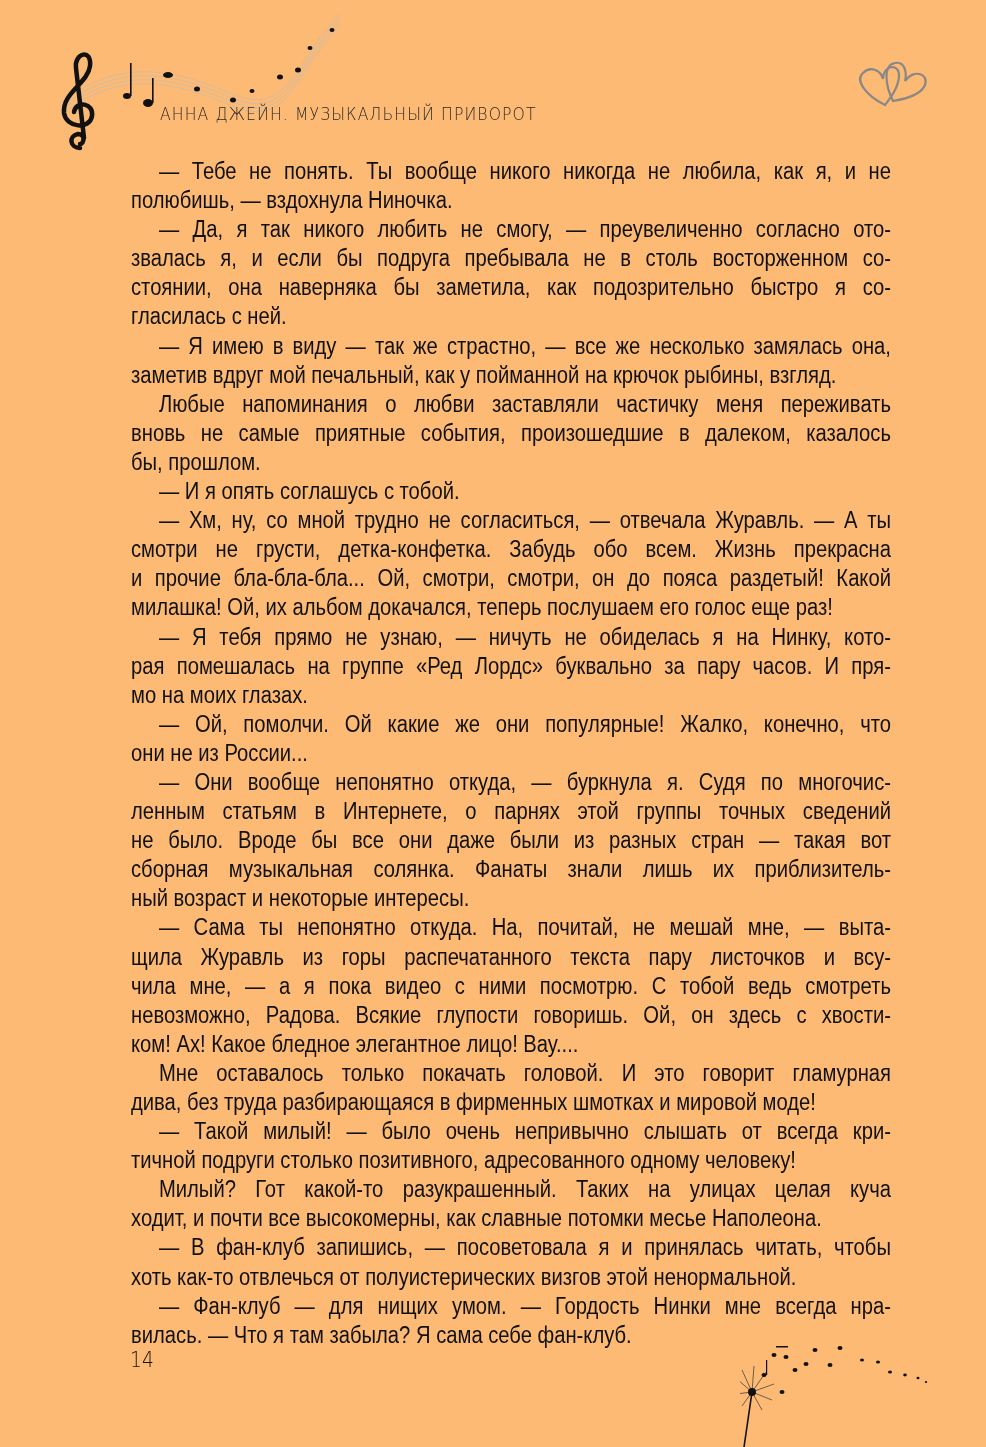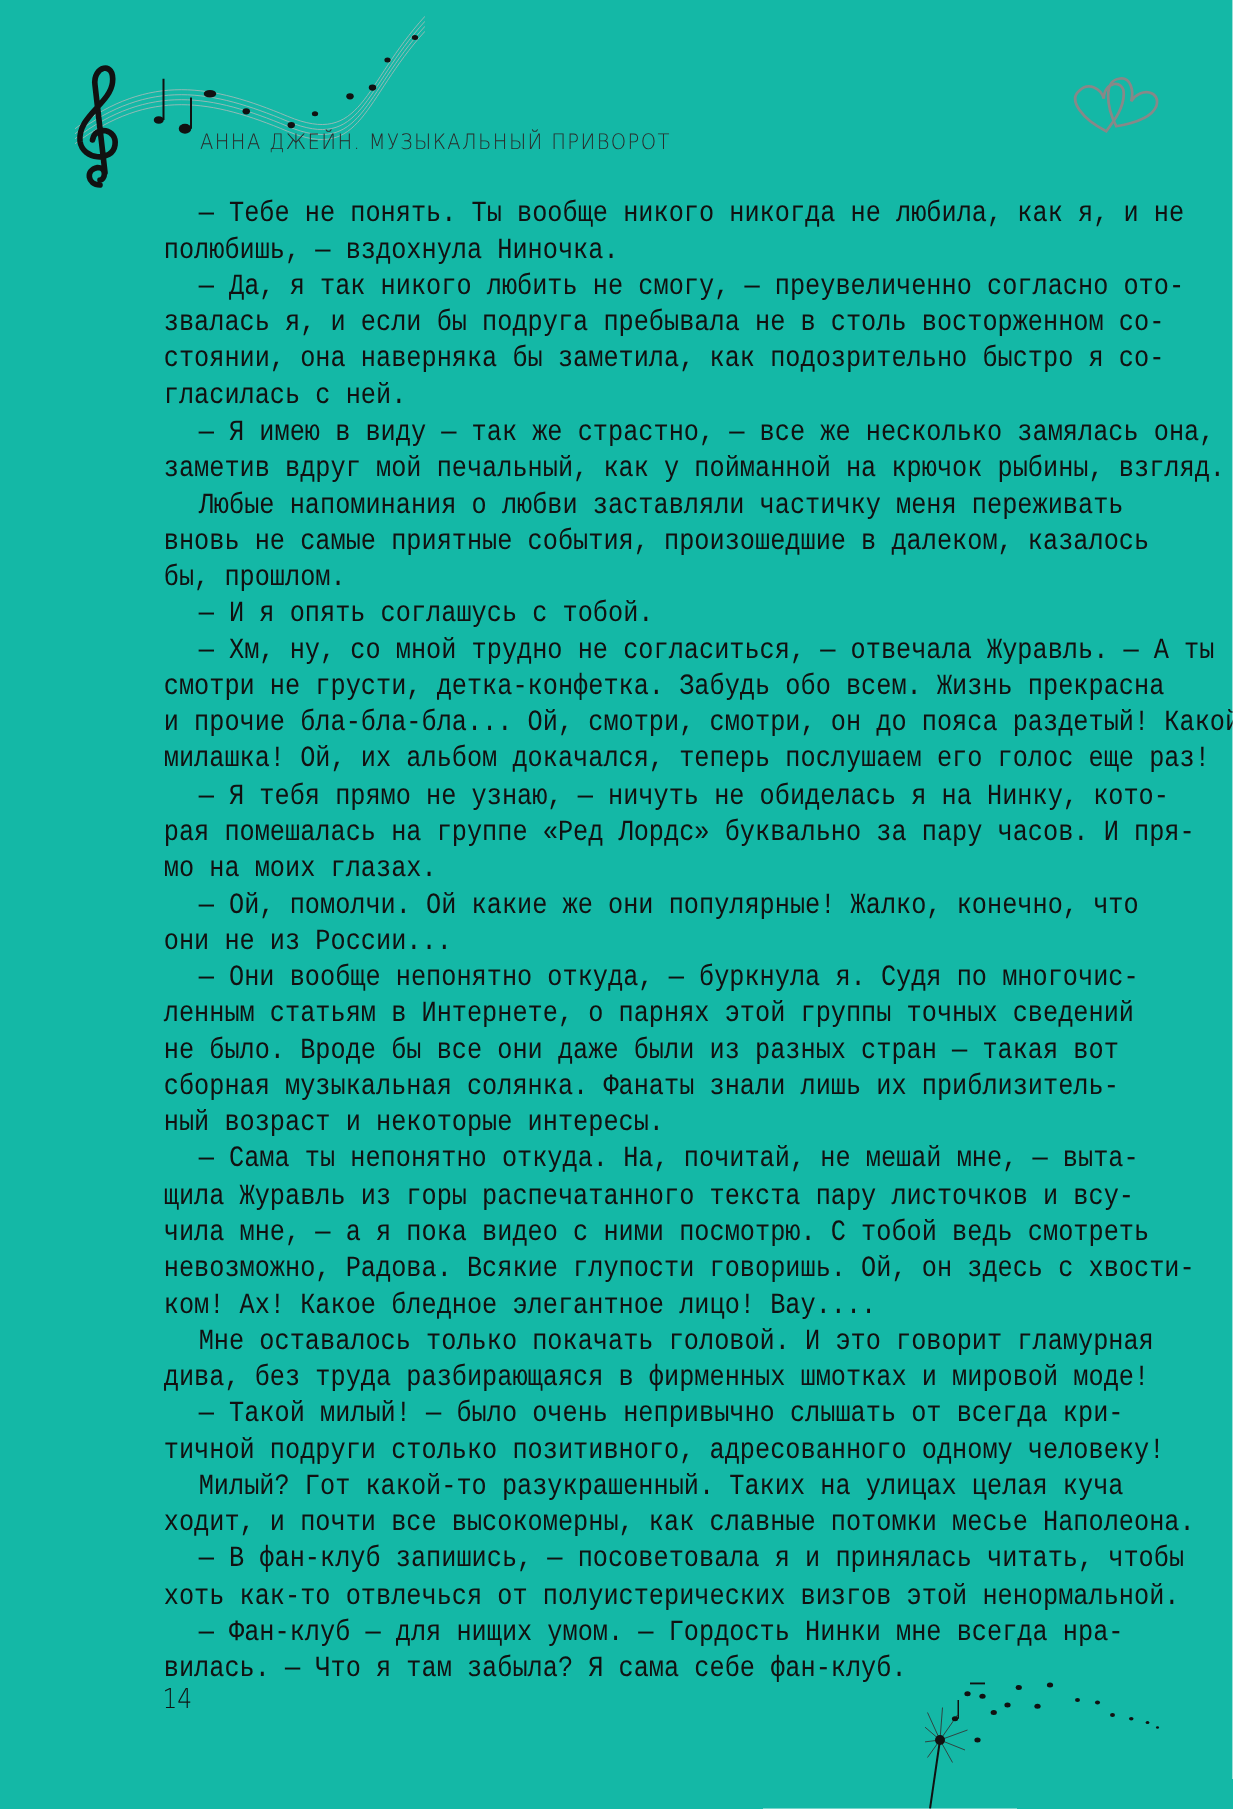--- a/index.html
+++ b/index.html
@@ -1,29 +1,29 @@
 <!DOCTYPE html>
 <html><head>
 <meta charset="utf-8">
 <style>
   html, body { margin: 0; padding: 0; background: #ffffff; }
   body { width: 986px; height: 1447px; position: relative; overflow: hidden; }
-  .page { position: absolute; left: 0; top: 0; width: 986px; height: 1447px; background: #14b8a6; }
+  .page { position: absolute; left: 0; top: 0; width: 986px; height: 1447px; background: #fdba74; }
   .running-head {
     position: absolute; left: 160px; top: 104px;
     font-family: "DejaVu Sans", sans-serif; font-size: 17px; letter-spacing: 1.2px;
     color: #2a2a2a; font-weight: 300; transform: scaleX(0.92); transform-origin: left center;
     white-space: nowrap;
   }
   .deco-notes { position: absolute; left: 40px; top: 8px; }
   .deco-hearts { position: absolute; left: 855px; top: 55px; }
   .deco-dandelion { position: absolute; left: 740px; top: 1320px; }
   .body-text {
     position: absolute; left: 131px; top: 157px; width: 760px;
-    font-family: Liberation Mono, monospace; font-size: 23.5px; color: #111;
+    font-family: Liberation Sans, sans-serif; font-size: 23.5px; color: #111;
   }
   .line {
     height: 29.1px; line-height: 29.1px; white-space: nowrap;
     text-align: justify; text-align-last: justify;
     transform: scaleX(0.86); transform-origin: left center; width: 883.7px;
   }
   .line.last { text-align-last: left; }
   .line.indent { text-indent: 32.5px; }
   .page-number {
     position: absolute; left: 130px; top: 1347px;

